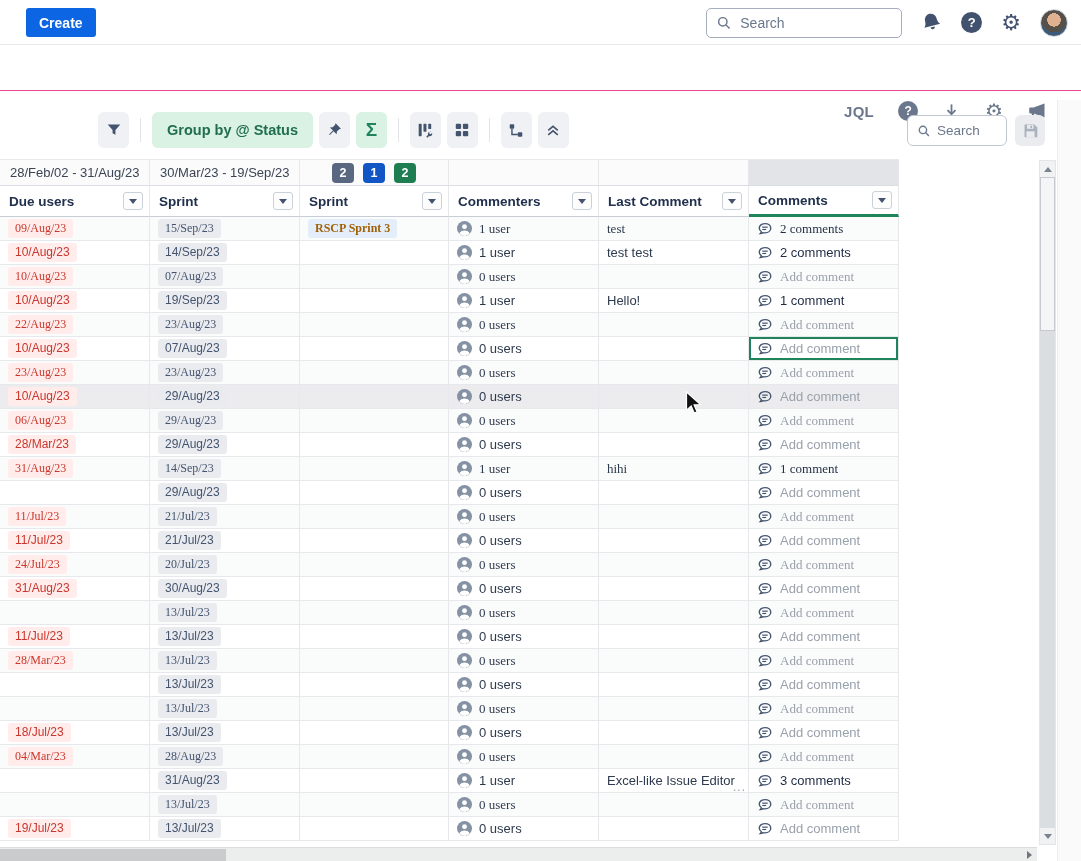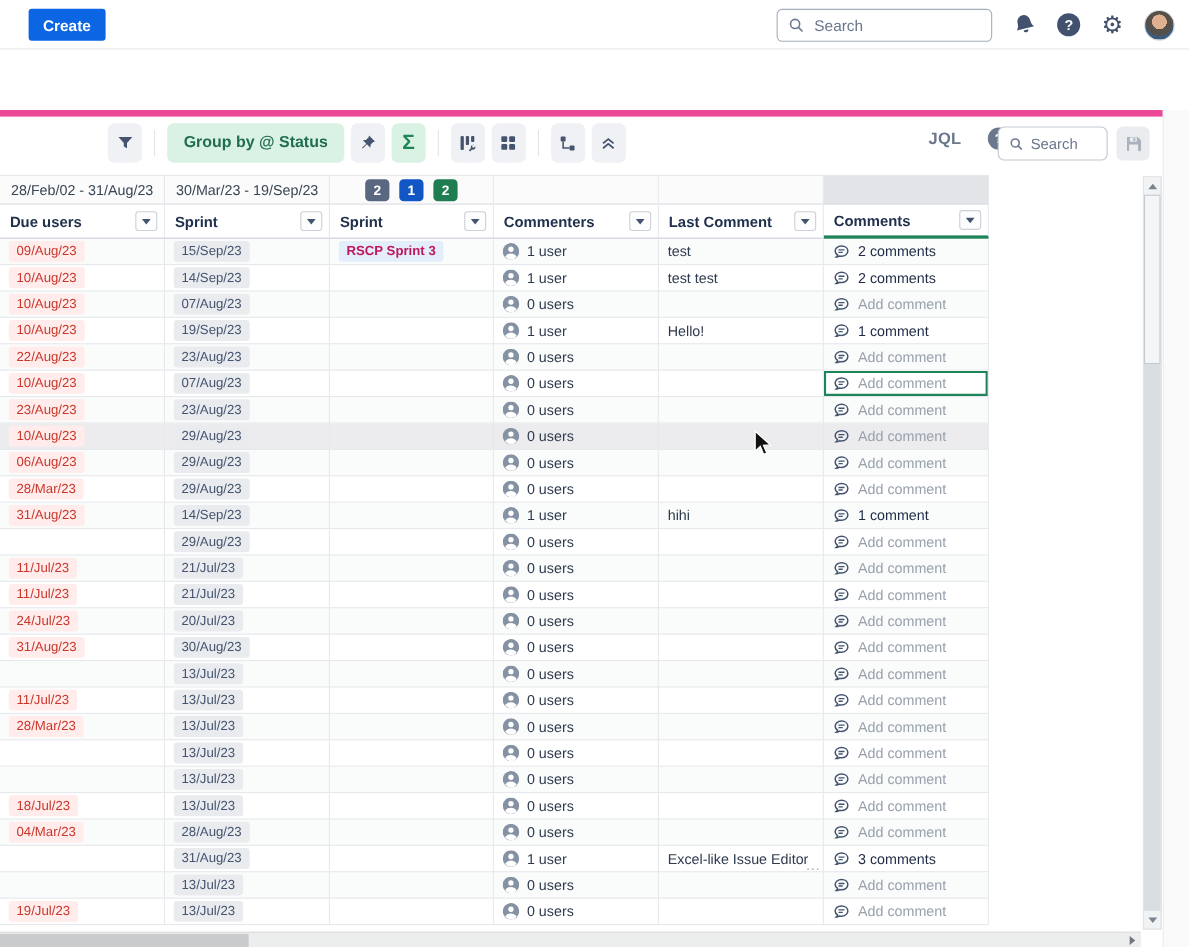--- a/index.html
+++ b/index.html
@@ -12,21 +12,21 @@
   .create-btn { position:absolute; left:26px; top:8px; height:29px; padding:0 13px; background:#0C66E4; color:#fff; font-weight:bold; font-size:14px; border:none; border-radius:3px; cursor:pointer; }
   .topbar-right { position:absolute; right:13px; top:0; height:45px; display:flex; align-items:center; gap:19px; }
   .search-box { display:flex; align-items:center; gap:8px; width:196px; height:30px; border:1.6px solid #a5aebc; border-radius:5px; padding:0 9px; background:#fff; }
   .search-box input { border:none; outline:none; width:130px; font-size:14px; color:#44546F; font-family:inherit; background:transparent; }
   .search-box input::placeholder { color:#6B778C; }
   .circle-q { width:21px; height:21px; border-radius:50%; background:#42526E; color:#fff; font-size:13px; font-weight:bold; display:flex; align-items:center; justify-content:center; }
   .gear-glyph { font-size:22px; color:#42526E; line-height:1; }
   .avatar { width:28px; height:28px; border-radius:50%; background:radial-gradient(circle at 50% 38%, #e0b190 0 32%, #55504a 33% 60%, #3e5a79 61%); border:1px solid #d7dbe0; }
 
   
-  .subbar { position:absolute; top:51px; left:0; width:1081px; height:55px; background:#fff; border-bottom:6px solid #ec4899; }
+  .subbar { position:absolute; top:36px; left:0; width:1081px; height:55px; background:#fff; border-bottom:1px solid #ec4899; }
   .subbar-right { position:absolute; right:34px; top:62px; height:26px; display:flex; align-items:center; gap:24px; color:#6B778C; }
   .jql { font-weight:bold; font-size:15px; color:#6B778C; letter-spacing:.3px; }
   .circle-q.gray { background:#6B778C; width:20px; height:20px; font-size:12px; }
   .gear-glyph.gray { color:#6B778C; font-size:20px; }
 
   
   .right-strip { position:absolute; left:1057px; top:100px; width:24px; height:761px; background:#fafafa; border-left:1px solid #ededed; }
 
   
   .toolbar { position:absolute; top:112px; left:98px; height:36px; display:flex; align-items:center; gap:6px; }
@@ -47,27 +47,27 @@
   .scell { border-right:1px solid #e6e8eb; border-bottom:1px solid #dadde2; display:flex; align-items:center; padding:0 10px; font-size:13px; color:#3a4554; background:#fbfbfc; white-space:nowrap; overflow:hidden; }
   .scell.badges { justify-content:center; gap:9px; padding:0; }
   .scell.dim { background:#e2e4e8; }
   .badge { min-width:22px; height:20px; border-radius:4px; color:#fff; font-size:12.5px; font-weight:bold; display:flex; align-items:center; justify-content:center; padding:0 6px; }
   .hrow { height:31px; background:#fff; }
   .hcell { border-right:1px solid #e6e8eb; border-bottom:1px solid #c9ced6; display:flex; align-items:center; justify-content:space-between; padding:0 6px 0 9px; font-size:13.5px; font-weight:bold; color:#21314D; white-space:nowrap; overflow:hidden; }
   .hcell.selected { border-bottom:3px solid #1F845A; }
   .filter-dd { width:20px; height:18px; border:1px solid #cbd1d8; border-radius:3px; background:#fdfdfe; display:flex; align-items:center; justify-content:center; flex:none; cursor:pointer; }
   .caret { width:0; height:0; border-left:4px solid transparent; border-right:4px solid transparent; border-top:5px solid #44546F; }
   .trow { height:24px; background:#fff; }
-  .trow.odd { background:#fafbfb; }
+  .trow.odd { background:#fafbfb;font-family:Liberation Serif, serif; }
   .trow.hovered { background:#ececee; }
   .td { border-right:1px solid #e6e8eb; border-bottom:1px solid #e6e8eb; display:flex; align-items:center; padding:0 8px; font-size:13px; color:#2e3a4d; white-space:nowrap; overflow:hidden; position:relative; }
   .pill { display:inline-block; font-size:12px; padding:2px 7px; border-radius:3px; line-height:1.2; }
   .pill.due { background:#FFECEB; color:#C9372C; }
   .pill.upd { background:#e9ebee; color:#44546F; }
-  .pill.spr { background:#e4eefb; color:#be185d; font-weight:bold; }
+  .pill.spr { background:#e4eefb; color:#a16207; font-weight:bold; }
   .td.c-com { gap:7px; }
   .td.c-cmt { gap:7px; cursor:pointer;text-align:center; }
   .td.c-cmt.empty .cmtext { color:#98A1AC; }
   .td.c-cmt.filled .cmtext { color:#1F2B44; }
   .td.c-cmt.selected { box-shadow:inset 0 0 0 2px #1F845A; background:#fff; }
   .dots { position:absolute; right:2px; bottom:-2px; color:#9aa3ae; font-size:12px; letter-spacing:1px; }
 
   
   .vscroll { position:absolute; left:1039px; top:160px; width:17px; height:685px; background:#dbdee1; border:1px solid #e4e5e7; }
   .vs-arrow { position:absolute; left:0; width:15px; height:16px; background:#f1f2f3; display:flex; align-items:center; justify-content:center; }

